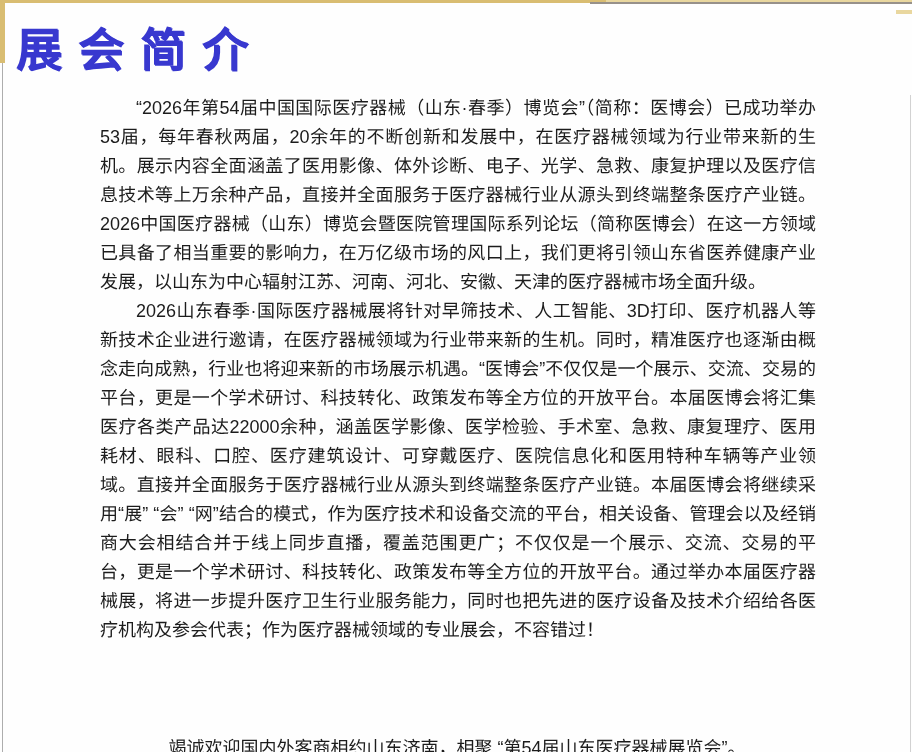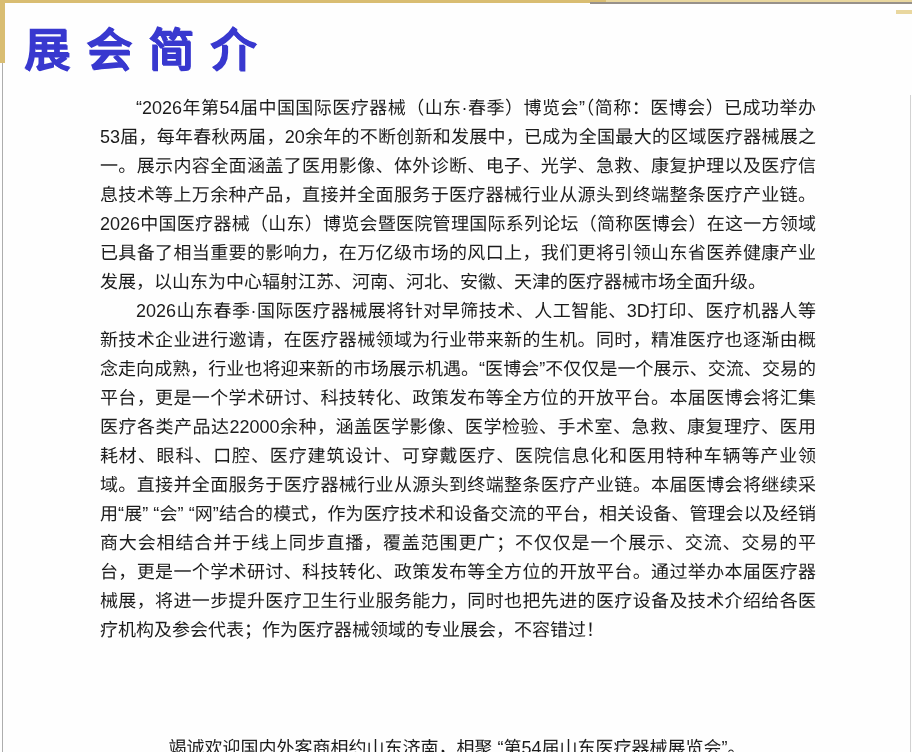--- a/index.html
+++ b/index.html
@@ -23,21 +23,21 @@
   .border-top-gold{position:absolute;top:0;left:0;width:606px;height:3px;background:var(--gold);}
   .border-top-gold-right{position:absolute;top:0;left:606px;right:0;height:2px;background:var(--gold-light);}
   .border-top-gray{position:absolute;top:2px;left:590px;right:0;height:2px;background:var(--top-gray);}
   .left-gold-strip{position:absolute;top:0;left:0;width:5px;height:63px;background:var(--gold);}
   .left-gray-line{position:absolute;top:63px;bottom:0;left:2px;width:1px;background:var(--line-gray);}
   .right-gray-line{position:absolute;top:95px;bottom:0;right:1px;width:1px;background:var(--line-gray-light);}
   .right-gold-mark{position:absolute;top:10px;right:0;width:16px;height:4px;background:var(--gold-light);}
 
   .page-title{
     position:absolute;
-    top:24px;left:24px;
+    top:24px;left:16px;
     margin:0;
     font-family:"DejaVu Serif", serif;
     font-weight:bold;
     font-size:46px;
     line-height:52px;
     letter-spacing:16px;
     color:var(--title-blue);
     text-shadow:1px 1px 0 var(--title-blue);
     white-space:nowrap;
   }
@@ -69,16 +69,16 @@
 <div class="border-top-gold-right"></div>
 <div class="border-top-gray"></div>
 <div class="left-gold-strip"></div>
 <div class="left-gray-line"></div>
 <div class="right-gray-line"></div>
 <div class="right-gold-mark"></div>
 
 <h1 class="page-title">展会简介</h1>
 
 <div class="intro-text">
-  <p>“2026年第54届中国国际医疗器械（山东·春季）博览会”（简称：医博会）已成功举办53届，每年春秋两届，20余年的不断创新和发展中，已成为全国最大的区域医疗器械展之一。展示内容全面涵盖了医用影像、体外诊断、电子、光学、急救、康复护理以及医疗信息技术等上万余种产品，直接并全面服务于医疗器械行业从源头到终端整条医疗产业链。2026中国医疗器械（山东）博览会暨医院管理国际系列论坛（简称医博会）在这一方领域已具备了相当重要的影响力，在万亿级市场的风口上，我们更将引领山东省医养健康产业发展，以山东为中心辐射江苏、河南、河北、安徽、天津的医疗器械市场全面升级。</p>
+  <p>“2026年第54届中国国际医疗器械（山东·春季）博览会”（简称：医博会）已成功举办53届，每年春秋两届，20余年的不断创新和发展中，在医疗器械领域为行业带来新的生机。展示内容全面涵盖了医用影像、体外诊断、电子、光学、急救、康复护理以及医疗信息技术等上万余种产品，直接并全面服务于医疗器械行业从源头到终端整条医疗产业链。2026中国医疗器械（山东）博览会暨医院管理国际系列论坛（简称医博会）在这一方领域已具备了相当重要的影响力，在万亿级市场的风口上，我们更将引领山东省医养健康产业发展，以山东为中心辐射江苏、河南、河北、安徽、天津的医疗器械市场全面升级。</p>
   <p>2026山东春季·国际医疗器械展将针对早筛技术、人工智能、3D打印、医疗机器人等新技术企业进行邀请，在医疗器械领域为行业带来新的生机。同时，精准医疗也逐渐由概念走向成熟，行业也将迎来新的市场展示机遇。“医博会”不仅仅是一个展示、交流、交易的平台，更是一个学术研讨、科技转化、政策发布等全方位的开放平台。本届医博会将汇集医疗各类产品达22000余种，涵盖医学影像、医学检验、手术室、急救、康复理疗、医用耗材、眼科、口腔、医疗建筑设计、可穿戴医疗、医院信息化和医用特种车辆等产业领域。直接并全面服务于医疗器械行业从源头到终端整条医疗产业链。本届医博会将继续采用“展” “会” “网”结合的模式，作为医疗技术和设备交流的平台，相关设备、管理会以及经销商大会相结合并于线上同步直播，覆盖范围更广；不仅仅是一个展示、交流、交易的平台，更是一个学术研讨、科技转化、政策发布等全方位的开放平台。通过举办本届医疗器械展，将进一步提升医疗卫生行业服务能力，同时也把先进的医疗设备及技术介绍给各医疗机构及参会代表；作为医疗器械领域的专业展会，不容错过！</p>
   <p class="closing-line">竭诚欢迎国内外客商相约山东济南，相聚 “第54届山东医疗器械展览会”。</p>
 </div>
 
 </body></html>

